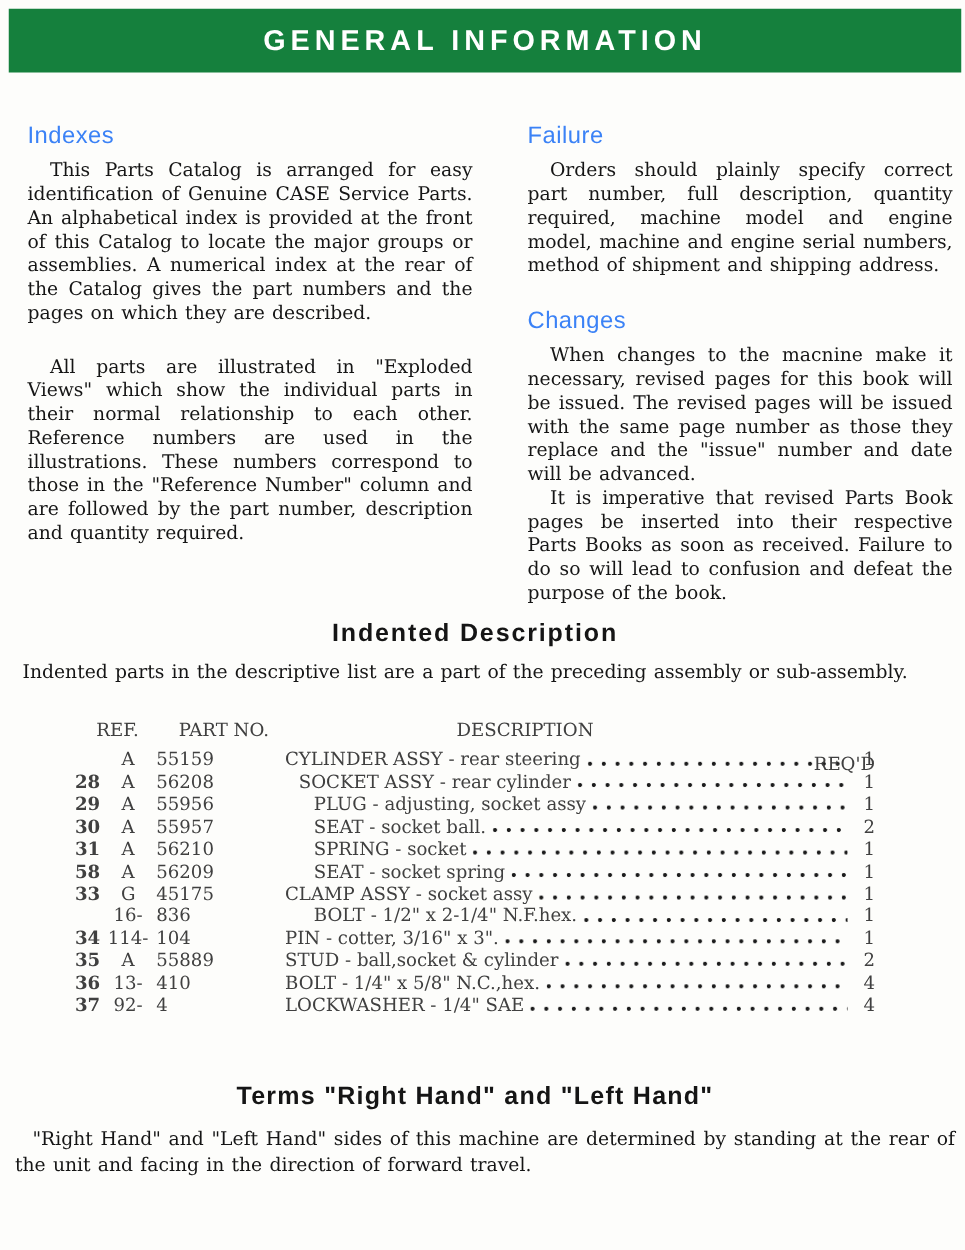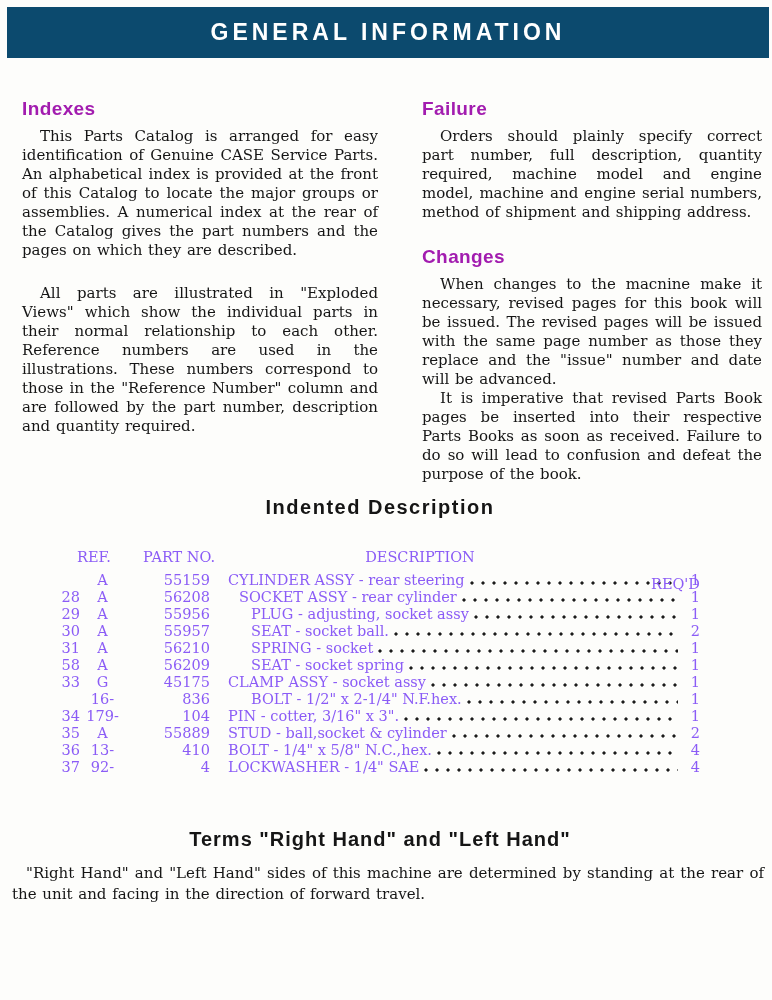--- a/index.html
+++ b/index.html
@@ -9,21 +9,21 @@
     color: #151515;
     font-family: "DejaVu Serif", serif;
     overflow: hidden;
   }
   .page { position: relative; width: 772px; height: 1000px; }
 
   
   .header-bar {
     margin: 7px 3px 0 7px;
     height: 51px;
-    background: #0c4a6e;
+    background: #15803d;
     display: flex; align-items: center; justify-content: center;
   }
   .header-title {
     color: #ffffff;
     font-family: "Liberation Sans", sans-serif;
     font-weight: bold;
     font-size: 23px;
     letter-spacing: 4px;
   }
 
@@ -31,25 +31,25 @@
   .columns {
     display: flex;
     padding: 40px 10px 0 22px;
     gap: 44px;
   }
   .col-left { width: 356px; flex: none; }
   .col-right { flex: 1; }
 
   h2.sec {
     font-family: "Liberation Sans", sans-serif;
-    font-weight: bold;
+    font-weight: normal;
     font-size: 19px;
     letter-spacing: 0.4px;
     margin: 0 0 7px 0;
-    color: #a21caf;
+    color: #3b82f6;
   }
   p.body {
     font-size: 15px;
     line-height: 19px;
     text-align: justify;
     text-indent: 18px;
     margin: 0;
     word-spacing: 1px;
   }
   .sect + .sect { margin-top: 24px; }
@@ -64,33 +64,33 @@
     font-size: 20px;
     letter-spacing: 1.5px;
     margin: 0 12px 9px 0;
   }
   .wide { margin: 0 14px 0 12px; }
 
   
   .parts-table {
     margin: 30px 72px 0 60px;
     font-size: 14.5px;
-    color: #8b5cf6;
+    color: #404040;
   }
   .t-head { position: relative; height: 18px; margin-bottom: 5px; }
   .t-head span { position: absolute; top: 0; white-space: nowrap; }
   .h-ref  { left: 17px; }
   .h-part { left: 83px; }
   .h-desc { left: 280px; width: 160px; text-align: center; }
   .h-req  { right: 0; margin-top: 27px; }
 
   .row { display: flex; align-items: baseline; line-height: 17px; }
-  .c-ref    { flex: none; width: 20px;  text-align: right; }
+  .c-ref    { flex: none; width: 20px;  text-align: right; font-weight: bold; }
   .c-prefix { flex: none; width: 45px;  text-align: center; }
-  .c-num    { flex: none; width: 85px;  text-align: right; }
+  .c-num    { flex: none; width: 85px;  }
   .c-desc   { flex: none; padding-left: 18px; white-space: nowrap; }
   .ind-1 .c-desc { padding-left: 29px; }
   .ind-2 .c-desc { padding-left: 41px; }
   .leader {
     flex: 1;
     align-self: stretch;
     height: 15px;
     margin: 0 4px;
     background-image: radial-gradient(circle at 3px 11px, #1b1b1b 1.3px, transparent 1.9px);
     background-size: 11px 15px;
@@ -137,20 +137,21 @@
       <div class="sect">
         <h2 class="sec">Changes</h2>
         <p class="body">When changes to the macnine make it necessary, revised pages for this book will be issued. The revised pages will be issued with the same page number as those they replace and the "issue" number and date will be advanced.</p>
         <p class="body para-gap">It is imperative that revised Parts Book pages be inserted into their respective Parts Books as soon as received. Failure to do so will lead to confusion and defeat the purpose of the book.</p>
       </div>
     </div>
   </div>
 
   <div class="indented-sec">
     <h2 class="centered">Indented Description</h2>
+    <p class="body wide">Indented parts in the descriptive list are a part of the preceding assembly or sub-assembly.</p>
   </div>
 
   <div class="parts-table">
     <div class="t-head">
       <span class="h-ref">REF.</span>
       <span class="h-part">PART NO.</span>
       <span class="h-desc">DESCRIPTION</span>
       <span class="h-req">REQ'D</span>
     </div>
 
@@ -213,21 +214,21 @@
     <div class="row ind-2">
       <span class="c-ref"></span>
       <span class="c-prefix">16-</span>
       <span class="c-num">836</span>
       <span class="c-desc">BOLT - 1/2" x 2-1/4" N.F.hex.</span>
       <span class="leader"></span>
       <span class="c-qty">1</span>
     </div>
     <div class="row ind-0">
       <span class="c-ref">34</span>
-      <span class="c-prefix">179-</span>
+      <span class="c-prefix">114-</span>
       <span class="c-num">104</span>
       <span class="c-desc">PIN - cotter, 3/16" x 3".</span>
       <span class="leader"></span>
       <span class="c-qty">1</span>
     </div>
     <div class="row ind-0">
       <span class="c-ref">35</span>
       <span class="c-prefix">A</span>
       <span class="c-num">55889</span>
       <span class="c-desc">STUD - ball,socket &amp; cylinder</span>

